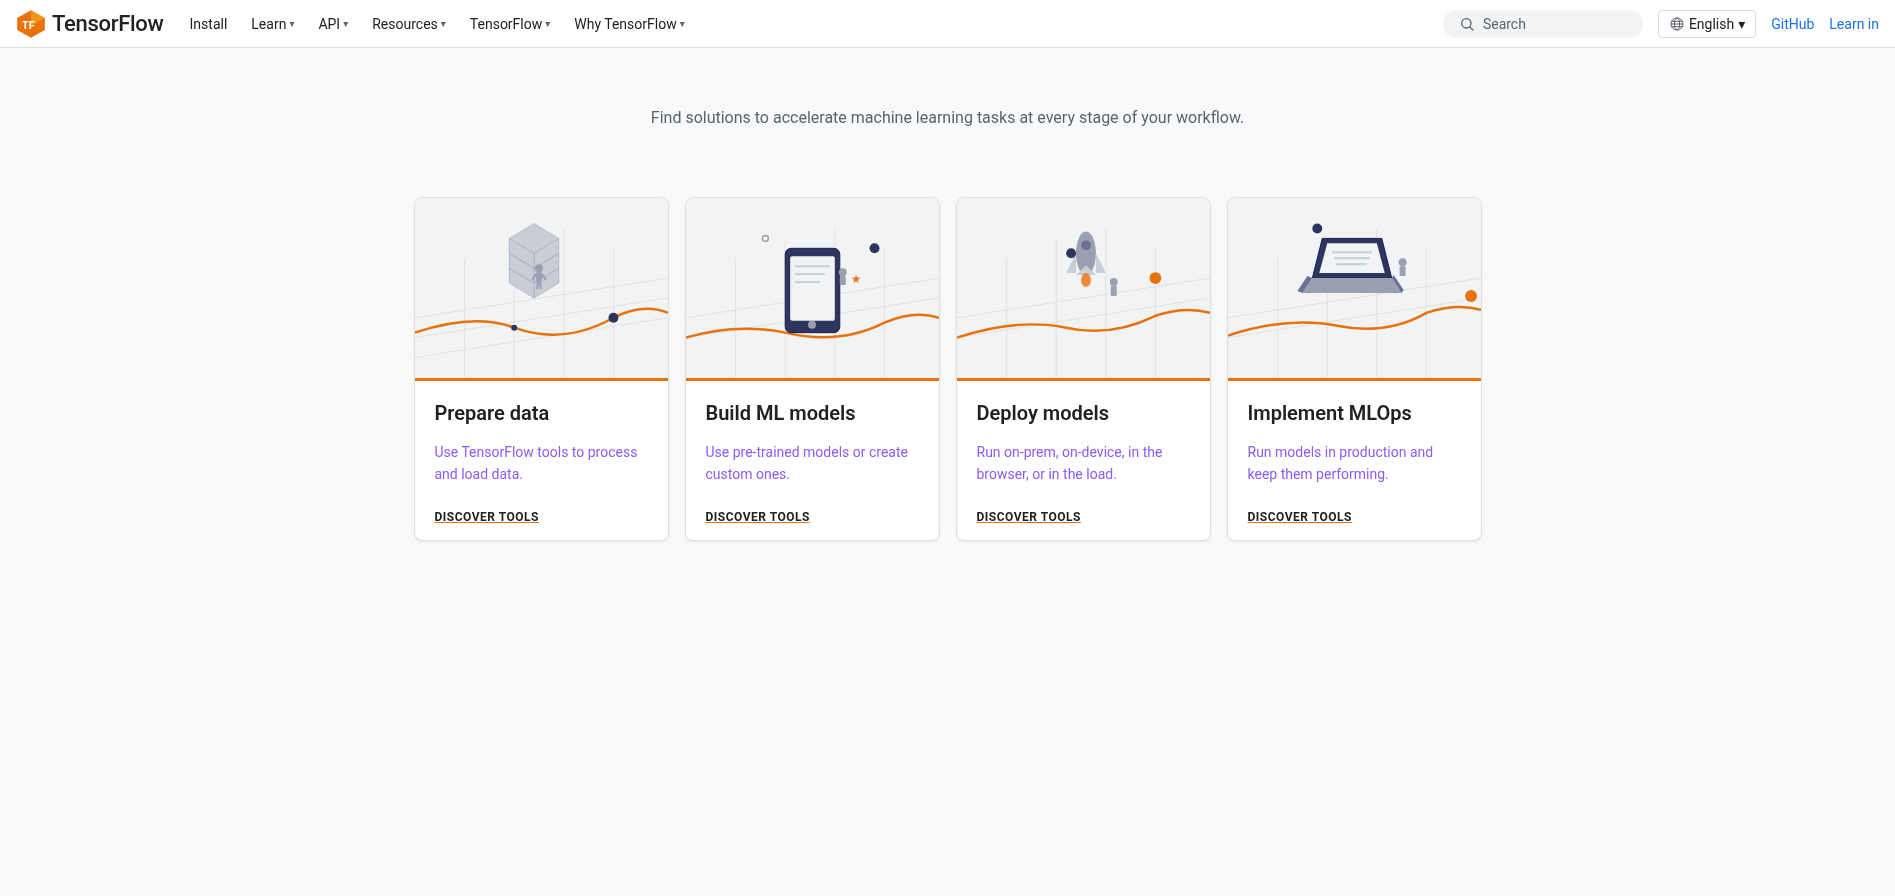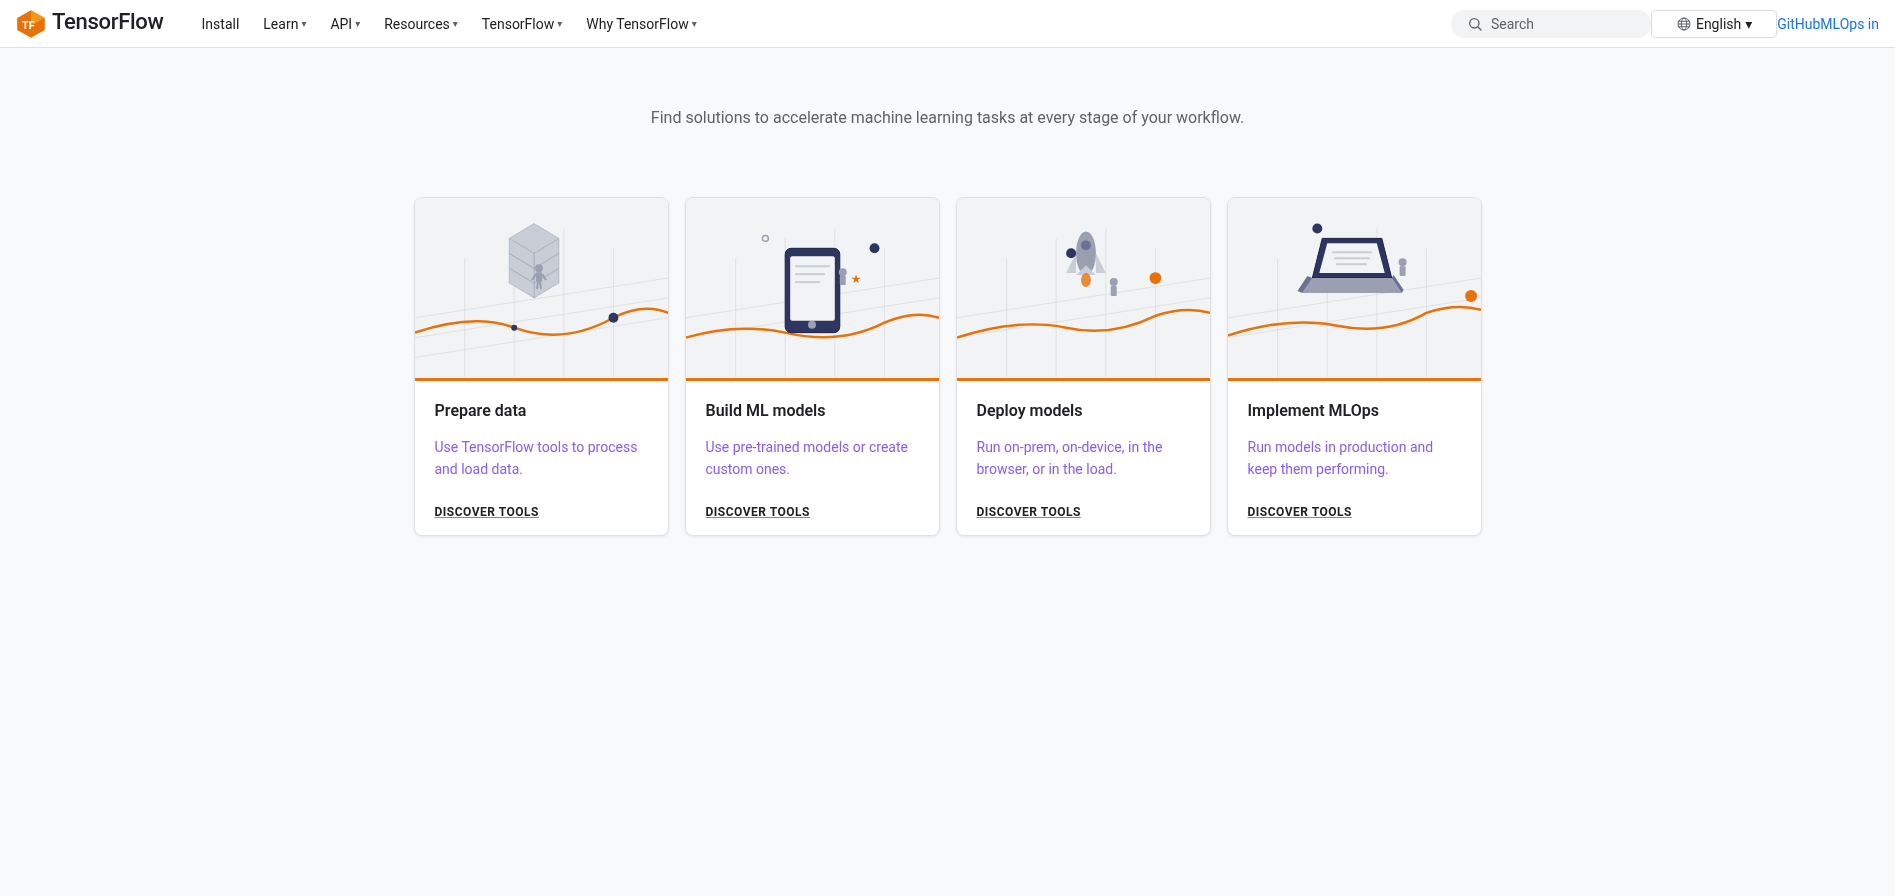--- a/index.html
+++ b/index.html
@@ -5,53 +5,53 @@
     * { margin: 0; padding: 0; box-sizing: border-box; }
     body { font-family: 'Google Sans', Roboto, Arial, sans-serif; background: #f8f9fa; color: #202124; }
 
     
     nav {
       display: flex; align-items: center; height: 48px;
       background: #fff; border-bottom: 1px solid #e0e0e0;
       padding: 0 16px; position: sticky; top: 0; z-index: 100;
     }
     .nav-logo {
-      display: flex; gap: 6px;
-      text-decoration: none; margin-right: 28px;
+      display: flex; align-items: center; gap: 6px;
+      text-decoration: none; margin-right: 16px;
     }
     .nav-logo-icon {
       width: 30px; height: 30px;
     }
     .nav-logo-text {
       font-size: 22px; font-weight: 500; color: #202124; letter-spacing: -0.3px;
     }
     .nav-links {
       display: flex; align-items: center; gap: 4px; flex: 1;
     }
     .nav-link {
       display: flex; align-items: center; gap: 3px;
       padding: 6px 10px; font-size: 14px; color: #202124;
       text-decoration: none; border-radius: 4px; cursor: pointer;
       white-space: nowrap;
     }
     .nav-link .chevron { font-size: 10px; color: #5f6368; }
     .nav-right {
-      display: flex; align-items: center; gap: 0;
+      display: flex; align-items: center; gap: 15px;
     }
     .search-bar {
       display: flex; align-items: center; gap: 8px;
       background: #f1f3f4; border-radius: 24px;
       padding: 6px 16px; width: 200px; cursor: pointer;
     }
     .search-bar svg { flex-shrink: 0; }
     .search-bar-text { font-size: 14px; color: #5f6368; }
     .lang-selector {
       display: flex; align-items: flex-start; gap: 4px;
       border: 1px solid #dadce0; border-radius: 4px;
-      padding: 5px 24px; font-size: 14px; color: #202124;
+      padding: 5px 10px; font-size: 14px; color: #202124;
       cursor: pointer;
     }
     .nav-github {
       font-size: 14px; color: #1a73e8; text-decoration: none; cursor: pointer;
     }
     .nav-signin {
       font-size: 14px; color: #1a73e8; text-decoration: none; cursor: pointer;
     }
 
     
@@ -91,21 +91,21 @@
     }
     .card-divider {
       height: 3px; background: #e8710a;
       margin: 0;
     }
     .card-body {
       padding: 20px 20px 16px;
       flex: 1; display: flex; flex-direction: column;
     }
     .card-title {
-      font-size: 16px; font-weight: 600; color: #202124;
+      font-size: 20px; font-weight: 600; color: #202124;
       margin-bottom: 16px;
     }
     .card-desc {
       font-size: 14px; color: #8b5cf6; line-height: 1.6;
       flex: 1; margin-bottom: 24px;
     }
     .card-link {
       font-size: 12px; font-weight: 700; color: #202124;
       text-decoration: underline; text-transform: uppercase;
       letter-spacing: 0.5px; cursor: pointer;
@@ -176,21 +176,21 @@
         <circle cx="12" cy="12" r="9" stroke="#5f6368" stroke-width="1.5"></circle>
         <ellipse cx="12" cy="12" rx="4" ry="9" stroke="#5f6368" stroke-width="1.5"></ellipse>
         <line x1="3" y1="12" x2="21" y2="12" stroke="#5f6368" stroke-width="1.5"></line>
         <line x1="3" y1="8" x2="21" y2="8" stroke="#5f6368" stroke-width="1.5"></line>
         <line x1="3" y1="16" x2="21" y2="16" stroke="#5f6368" stroke-width="1.5"></line>
       </svg>
       <span>English</span>
       <span class="chevron">▾</span>
     </div>
     <a class="nav-github" href="#">GitHub</a>
-    <a class="nav-signin" href="#">MLOps in</a>
+    <a class="nav-signin" href="#">Learn in</a>
   </div>
 </nav>
 
 <section class="hero">
   <p class="hero-subtitle">Find solutions to accelerate machine learning tasks at every stage of your workflow.</p>
 </section>
 
 <section class="cards-section">
 
   <div class="card">

